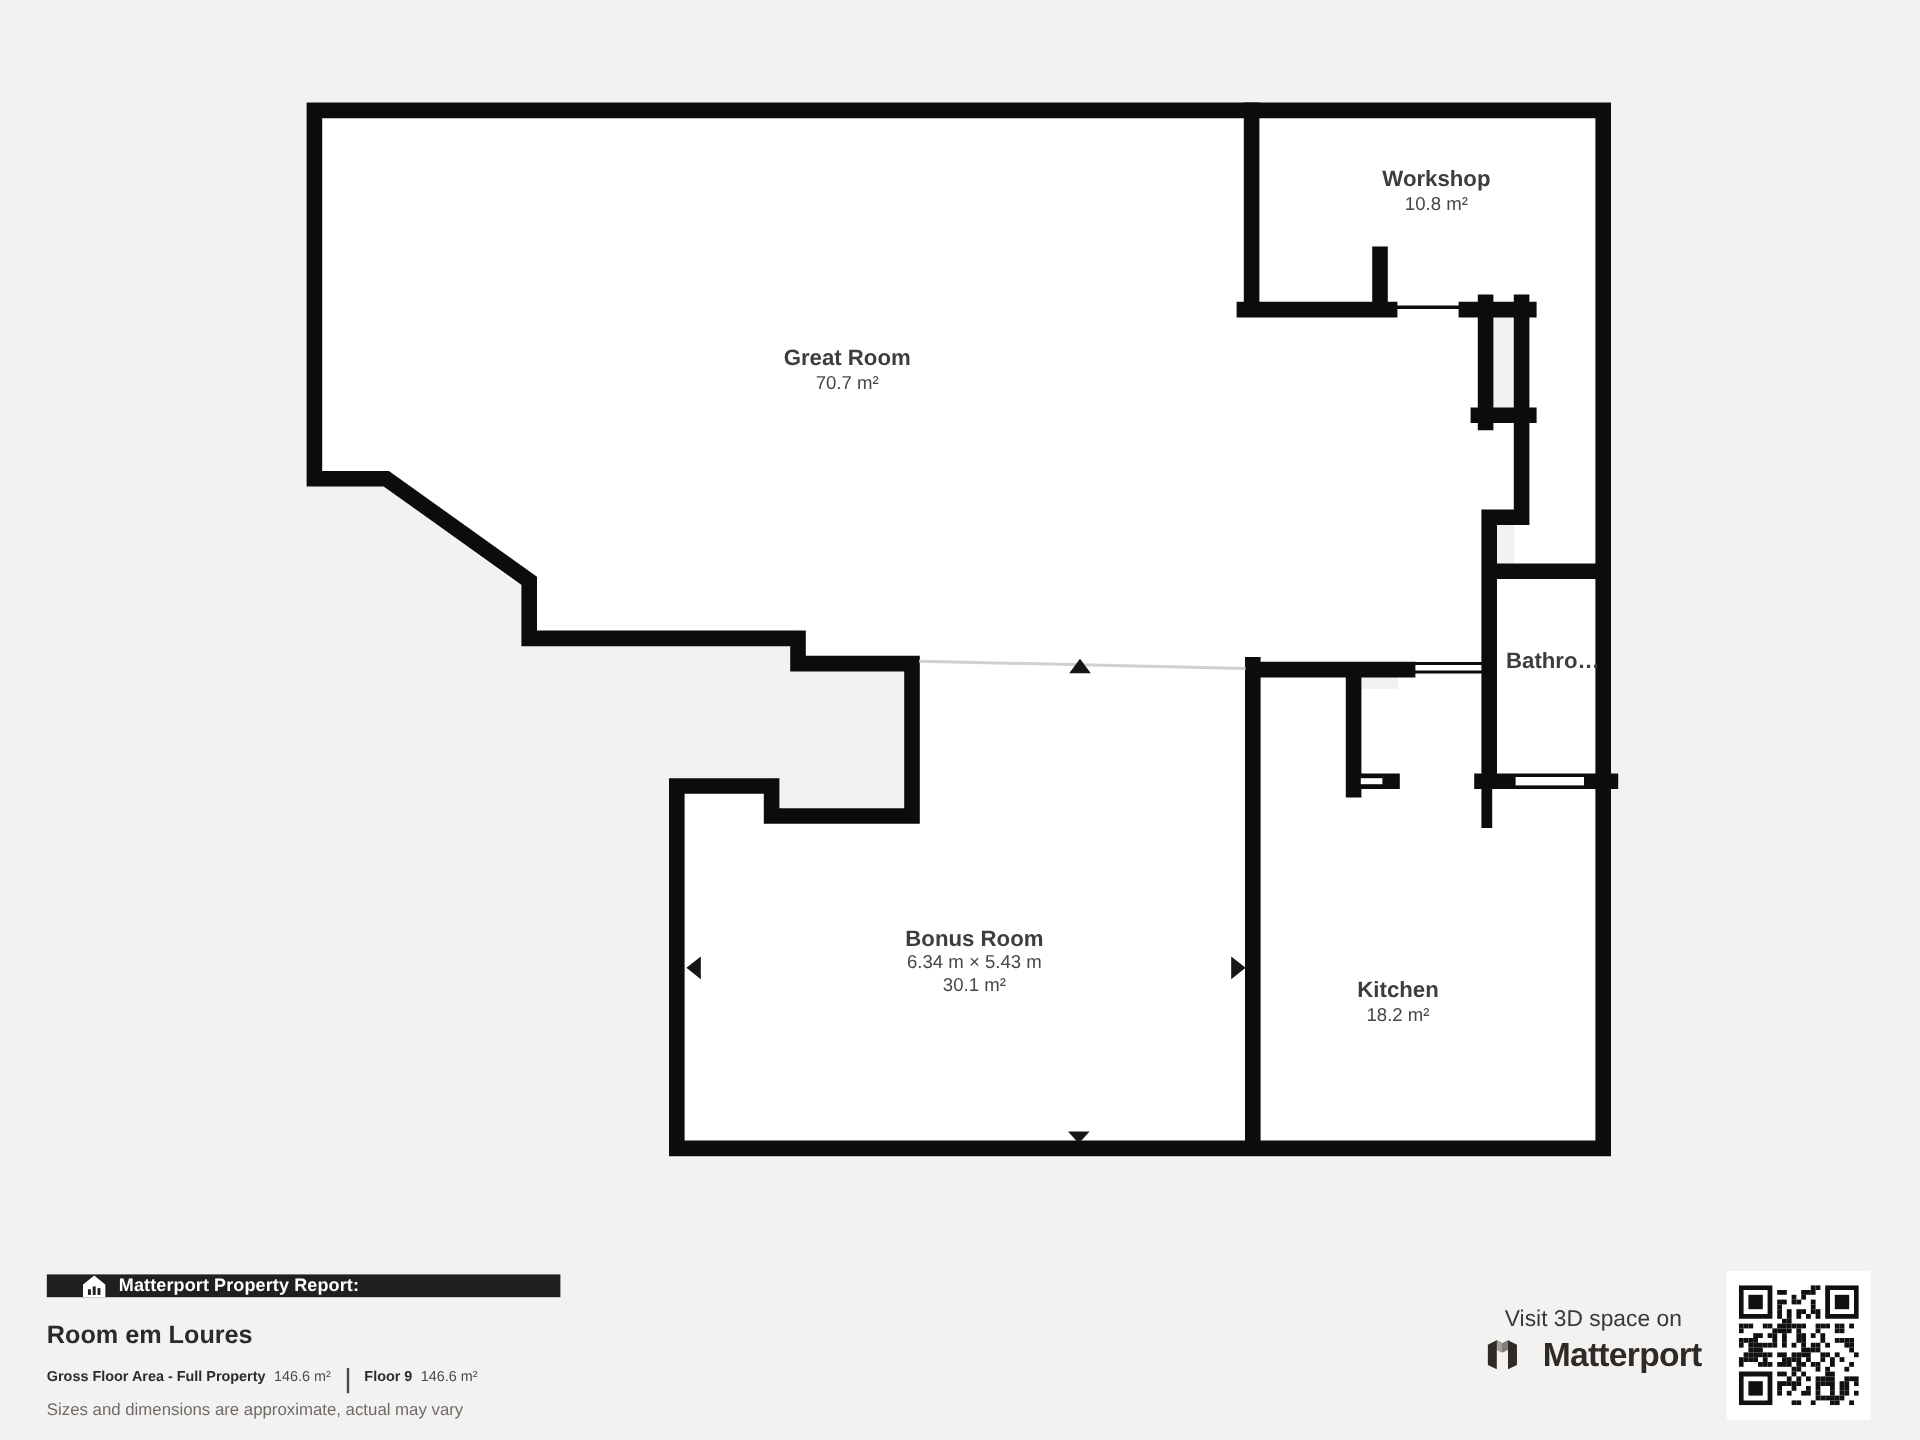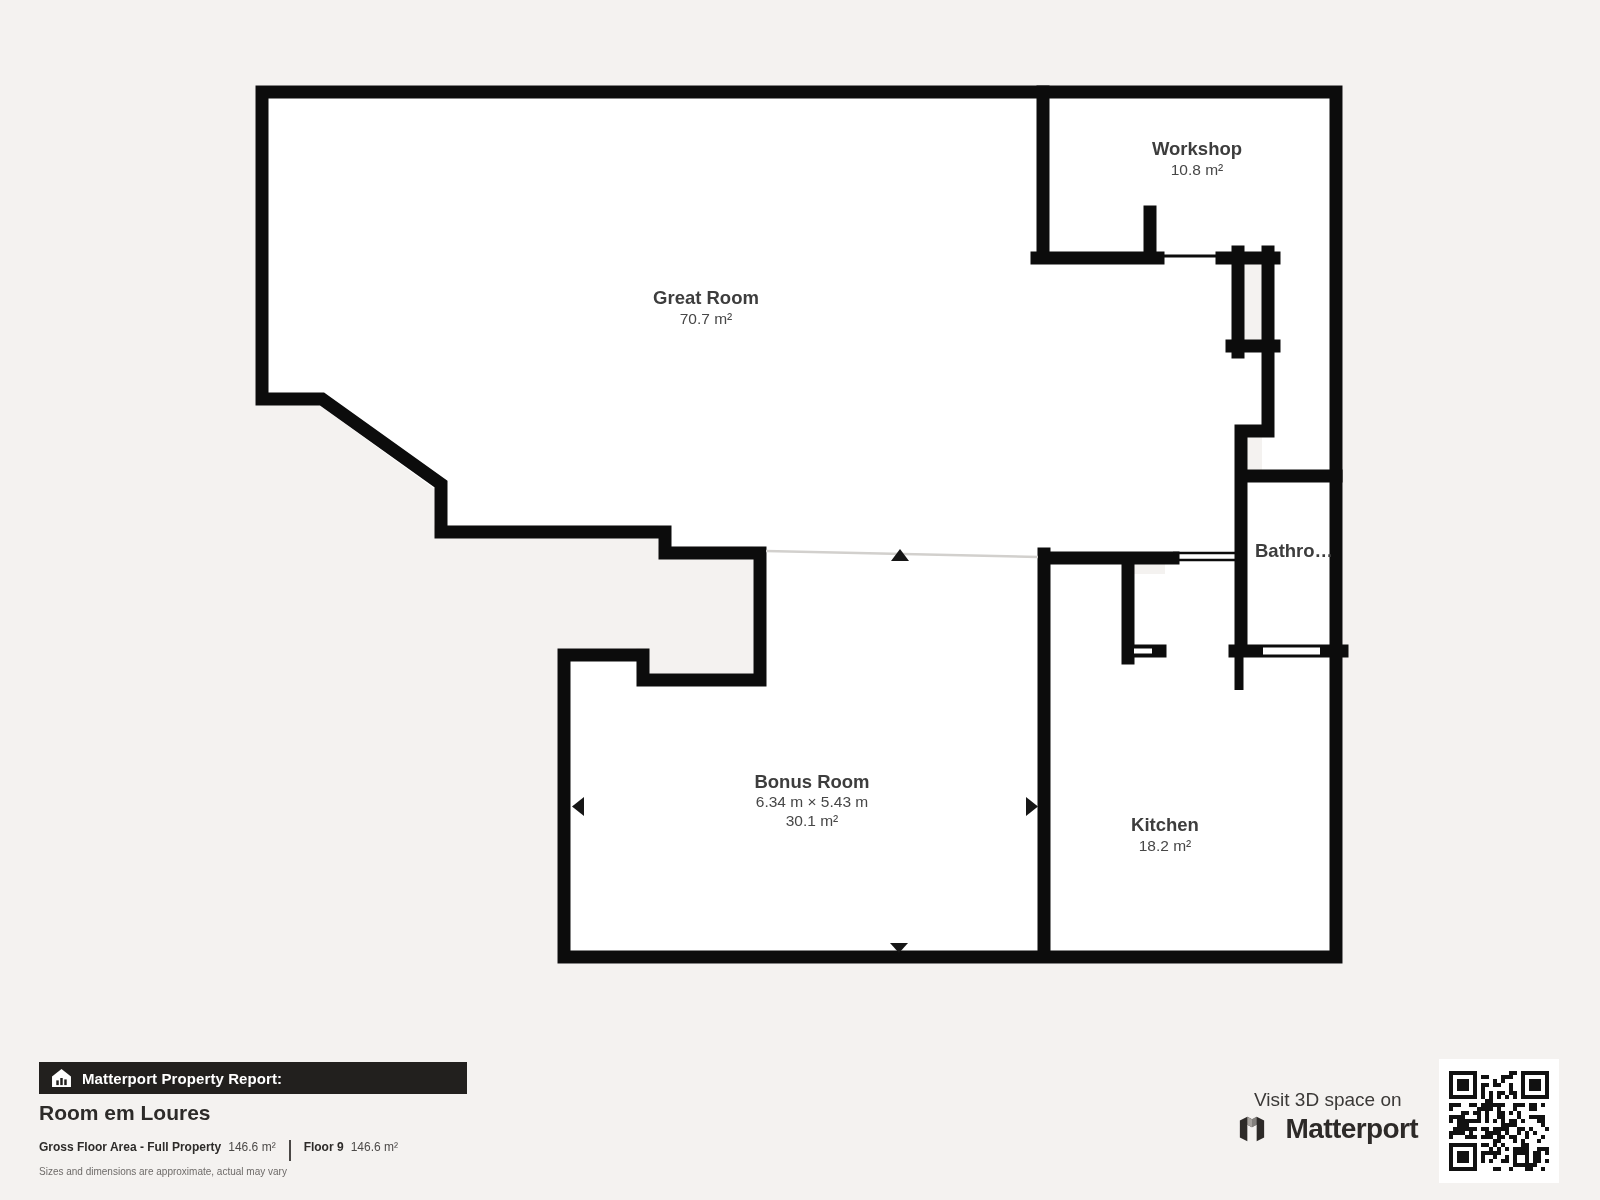--- a/index.html
+++ b/index.html
@@ -18,38 +18,38 @@
     background:var(--background);
     font-family:"Liberation Sans", sans-serif;
   }
   #plan-svg{position:absolute;left:0;top:0;}
   .room-name{font-weight:bold;font-size:18.5px;fill:var(--label-text);text-anchor:middle;}
   .room-sub{font-size:15.5px;fill:#474747;text-anchor:middle;}
   .room-name.start{text-anchor:start;}
 
   
   .badge{
-    position:absolute;left:39px;top:1062px;width:428px;height:32px;
+    position:absolute;left:39px;top:1062px;width:428px;height:19px;
     background:var(--badge-bg);color:#fff;
-    display:flex;align-items:center;padding-left:13px;gap:11px;
+    display:flex;align-items:center;padding-left:30px;gap:11px;
   }
   .badge-label{font-size:15px;font-weight:bold;letter-spacing:.1px;}
   .property-name{
     position:absolute;left:39px;top:1101px;
     font-size:21px;font-weight:bold;color:#2d2b29;
   }
   .stats-row{
     position:absolute;left:39px;top:1140px;
     font-size:12px;color:#4c4a48;display:flex;
   }
   .stats-row .lbl{font-weight:bold;color:#2d2b29;margin-right:7px;}
   .stats-divider{width:2px;height:21px;background:#4a4846;margin:0 13px;display:inline-block;}
   .disclaimer{
     position:absolute;left:39px;top:1166px;
-    font-size:10px;color:#6e6b69;
+    font-size:14px;color:#6e6b69;
   }
 
   
   .cta{
     position:absolute;right:182px;top:1089px;text-align:center;
   }
   .cta-visit{font-size:19px;color:#3b3937;line-height:21px;}
   .cta-brandrow{display:flex;align-items:center;justify-content:flex-end;gap:20px;margin-top:4px;}
   .cta-brand{font-size:28px;font-weight:bold;color:#2d2a28;letter-spacing:-0.6px;line-height:30px;}
   .qr-box{

